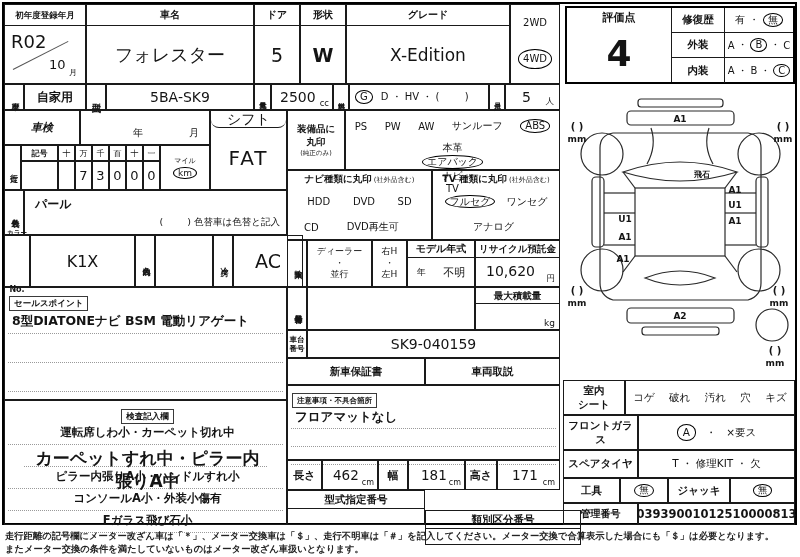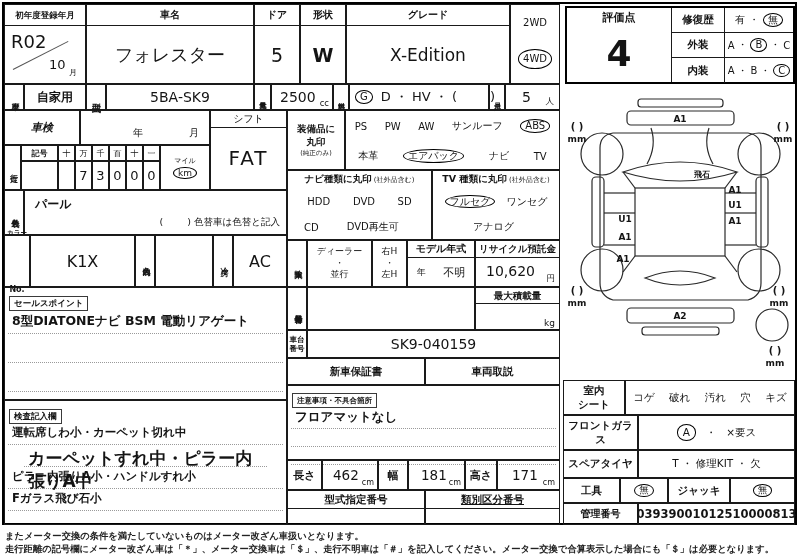--- a/index.html
+++ b/index.html
@@ -70,35 +70,35 @@
   <div class="c b vl" style="left:86px;top:84px;width:20px;height:26px;font-size:9px;">型式</div>
   <div class="c b ct" style="left:106px;top:84px;width:148px;height:26px;font-size:14px;">5BA-SK9</div>
   <div class="c b vl" style="left:254px;top:84px;width:17px;height:26px;font-size:7px;letter-spacing:0;">排気量</div>
   <div class="c b" style="left:271px;top:84px;width:62px;height:26px;">
     <span class="c" style="left:8px;top:4px;font-size:14px;">2500</span>
     <span class="c" style="right:3px;bottom:1px;font-size:8.5px;">cc</span>
   </div>
   <div class="c b vl" style="left:333px;top:84px;width:16px;height:26px;font-size:7px;letter-spacing:0;">燃料</div>
   <div class="c b" style="left:349px;top:84px;width:140px;height:26px;display:flex;align-items:center;padding-left:5px;">
     <span class="circ circ-sm" style="font-size:10px;">G</span>
-    <span class="pre" style="font-size:13px;margin-left:8px;text-align:right;">D ・ HV ・ (        )</span>
+    <span class="pre" style="font-size:10px;margin-left:8px;text-align:right;">D ・ HV ・ (        )</span>
   </div>
   <div class="c b vl" style="left:489px;top:84px;width:16px;height:26px;font-size:7px;letter-spacing:0;">定員</div>
   <div class="c b" style="left:505px;top:84px;width:55px;height:26px;">
     <span class="c" style="left:16px;top:4px;font-size:14px;">5</span>
     <span class="c" style="right:5px;bottom:1px;font-size:8.5px;">人</span>
   </div>
 
   <div class="c b ct bold" style="left:4px;top:110px;width:76px;height:35px;font-size:11px;font-style:italic;">車検</div>
   <div class="c b" style="left:80px;top:110px;width:130px;height:35px;">
     <span class="c" style="left:52px;bottom:4px;font-size:10px;">年</span>
     <span class="c" style="left:108px;bottom:4px;font-size:10px;">月</span>
   </div>
   <div class="c b" style="left:210px;top:110px;width:77px;height:80px;">
-    <div class="hd" style="font-size:10px;line-height:16px;height:16px;font-weight:normal;">シフト</div>
+    <div class="hd" style="font-size:14px;line-height:16px;height:16px;font-weight:normal;border-radius:8px;">シフト</div>
     <div class="ct" style="height:60px;font-size:20px;letter-spacing:2px;">FAT</div>
   </div>
 
   <div class="c b vl" style="left:4px;top:145px;width:17px;height:45px;font-size:8px;letter-spacing:0;">走行</div>
   <div class="c b ct" style="left:21px;top:145px;width:37px;height:16px;font-size:8px;font-weight:bold;">記号</div>
   <div class="c b ct" style="left:58px;top:145px;width:17px;height:16px;font-size:8px;">十</div>
   <div class="c b ct" style="left:75px;top:145px;width:17px;height:16px;font-size:8px;">万</div>
   <div class="c b ct" style="left:92px;top:145px;width:17px;height:16px;font-size:8px;">千</div>
   <div class="c b ct" style="left:109px;top:145px;width:17px;height:16px;font-size:8px;">百</div>
   <div class="c b ct" style="left:126px;top:145px;width:17px;height:16px;font-size:8px;">十</div>
@@ -122,51 +122,52 @@
   </div>
 
   <div class="c b col ct" style="left:4px;top:235px;width:26px;height:52px;gap:47px;">
     <span style="font-size:6.5px;font-weight:bold;">カラー</span>
     <span style="font-size:8px;font-weight:bold;">No.</span>
   </div>
   <div class="c b ct" style="left:30px;top:235px;width:105px;height:52px;font-size:16px;">K1X</div>
   <div class="c b vl" style="left:135px;top:235px;width:20px;height:52px;font-size:8px;letter-spacing:0;">内装色</div>
   <div class="c b" style="left:155px;top:235px;width:58px;height:52px;"></div>
   <div class="c b vl" style="left:213px;top:235px;width:20px;height:52px;font-size:8px;letter-spacing:0;">冷房</div>
-  <div class="c b ct" style="left:233px;top:235px;width:54px;height:52px;font-size:16px;">AC</div>
+  <div class="c b ct" style="left:233px;top:235px;width:70px;height:52px;font-size:19px;">AC</div>
 
   <div class="c b" style="left:4px;top:287px;width:283px;height:113px;">
     <div style="padding:3px 0 0 4px;"><span class="tag">セールスポイント</span></div>
     <div class="drow pre" style="margin:2px 3px 0 3px;padding-left:4px;font-size:12.5px;font-weight:bold;height:20px;">8型DIATONEナビ BSM 電動リアゲート</div>
     <div class="drow" style="margin:0 3px;height:28px;"></div>
     <div class="drow" style="margin:0 3px;height:28px;"></div>
   </div>
 
-  <div class="c b" style="left:4px;top:400px;width:283px;height:125px;">
+  <div class="c b" style="left:4px;top:400px;width:283px;height:125px;text-align:center;">
     <div style="padding:3px 0 0 4px;"><span class="tag">検査記入欄</span></div>
     <div class="drow" style="margin:1px 3px 0 3px;padding-left:4px;font-size:11.5px;font-weight:bold;height:19px;">運転席しわ小・カーペット切れ中</div>
     <div class="drow" style="margin:0 19px;padding:2px 0 0 4px;font-size:17px;font-weight:bold;height:19px;">カーペットすれ中・ピラー内張りA中</div>
     <div class="drow" style="margin:0 3px;padding:2px 0 0 4px;font-size:11.5px;font-weight:bold;height:19px;">ピラー内張りA小・ハンドルすれ小</div>
+    <div class="drow" style="margin:0 3px;padding:2px 0 0 4px;font-size:11.5px;font-weight:bold;height:19px;">コンソールA小・外装小傷有</div>
     <div class="drow" style="margin:0 3px;padding:2px 0 0 4px;font-size:11.5px;font-weight:bold;height:19px;">Fガラス飛び石小</div>
   </div>
 
   <div class="c b col ct" style="left:287px;top:110px;width:58px;height:60px;">
     <span style="font-size:9.5px;font-weight:bold;">装備品に</span>
     <span style="font-size:9.5px;font-weight:bold;">丸印</span>
     <span style="font-size:6.5px;">(純正のみ)</span>
   </div>
   <div class="c b" style="left:345px;top:110px;width:215px;height:60px;">
     <div class="sp" style="height:30px;font-size:10px;">
       <span>PS</span>
       <span>PW</span>
       <span>AW</span>
       <span>サンルーフ</span>
       <span class="circ circ-sm">ABS</span>
     </div>
-    <div class="sp" style="height:30px;font-size:10px;">
+    <div class="sp" style="height:30px;font-size:10px;flex-direction:column;">
       <span>本革</span>
       <span class="circ circ-sm">エアバック</span>
       <span>ナビ</span>
       <span>TV</span>
     </div>
   </div>
 
   <div class="c b" style="left:287px;top:170px;width:145px;height:70px;">
     <div class="ct" style="height:17px;">
       <span class="bold" style="font-size:9.5px;">ナビ種類に丸印</span>
@@ -259,21 +260,21 @@
   </div>
   <div class="c b ct bold" style="left:465px;top:460px;width:32px;height:30px;font-size:11px;">高さ</div>
   <div class="c b" style="left:497px;top:460px;width:63px;height:30px;">
     <span class="c" style="left:14px;top:6px;font-size:13.5px;">171</span>
     <span class="c" style="right:4px;bottom:2px;font-size:8px;">cm</span>
   </div>
 
   <div class="c b" style="left:287px;top:490px;width:138px;height:35px;">
     <div class="hd" style="font-size:10.5px;line-height:17px;height:17px;">型式指定番号</div>
   </div>
-  <div class="c b" style="left:425px;top:490px;width:135px;height:35px;text-decoration:underline;">
+  <div class="c b" style="left:425px;top:510px;width:156px;height:35px;">
     <div class="hd" style="font-size:10.5px;line-height:17px;height:17px;">類別区分番号</div>
   </div>
 
   <div class="c" style="left:565px;top:6px;width:230px;height:78px;border:2px solid #000;">
     <div class="c" style="left:0;top:0;width:105px;height:74px;border-right:1px solid #1a1a1a;">
       <div class="ct bold" style="height:18px;font-size:11px;">評価点</div>
       <div class="ct" style="height:54px;font-size:36px;font-weight:bold;">4</div>
     </div>
     <div class="c" style="left:105px;top:0;width:121px;height:74px;">
       <div style="height:24px;border-bottom:1px solid #1a1a1a;display:flex;">
@@ -390,16 +391,16 @@
   </div>
   <div class="c b ct bold" style="left:668px;top:478px;width:62px;height:25px;font-size:10.5px;">ジャッキ</div>
   <div class="c b ct" style="left:730px;top:478px;width:65px;height:25px;">
     <span class="circ circ-sm" style="font-size:9.5px;">無</span>
   </div>
 
   <div class="c b ct bold" style="left:563px;top:503px;width:75px;height:22px;font-size:10px;">管理番号</div>
   <div class="c b ct" style="left:638px;top:503px;width:157px;height:22px;font-size:11.5px;font-weight:bold;">03939001012510000813</div>
 
   <div class="c" style="left:5px;top:530px;width:792px;font-size:9.3px;font-weight:bold;line-height:1.35;color:#222;">
+    <div>走行距離の記号欄にメーター改ざん車は「＊」、メーター交換車は「＄」、走行不明車は「＃」を記入してください。メーター交換で合算表示した場合にも「＄」は必要となります。</div>
     <div>またメーター交換の条件を満たしていないものはメーター改ざん車扱いとなります。</div>
-    <div>走行距離の記号欄にメーター改ざん車は「＊」、メーター交換車は「＄」、走行不明車は「＃」を記入してください。メーター交換で合算表示した場合にも「＄」は必要となります。</div>
   </div>
 </div>
 
 </body></html>

